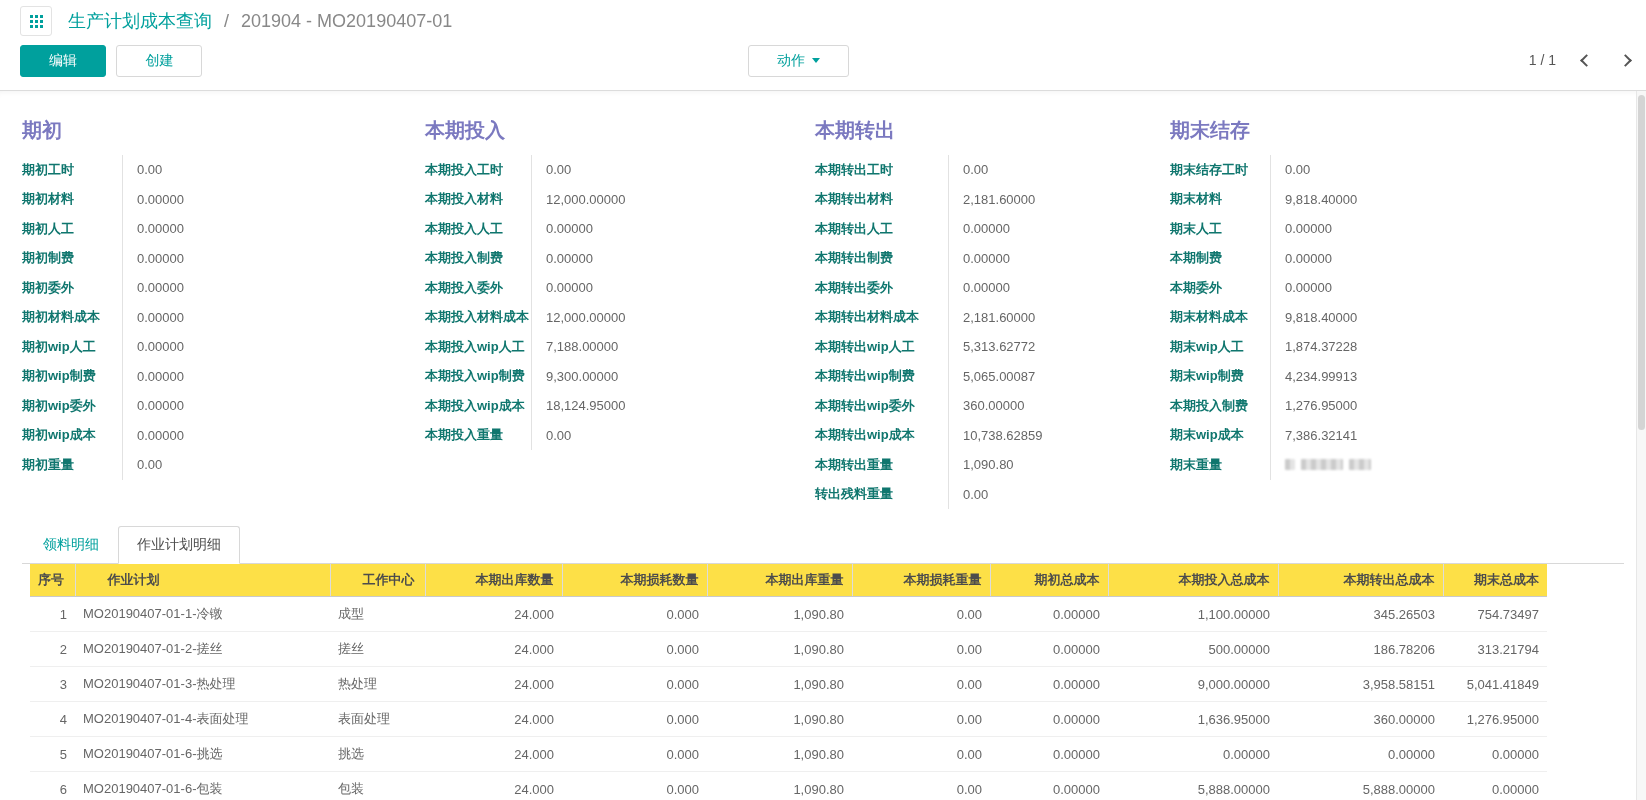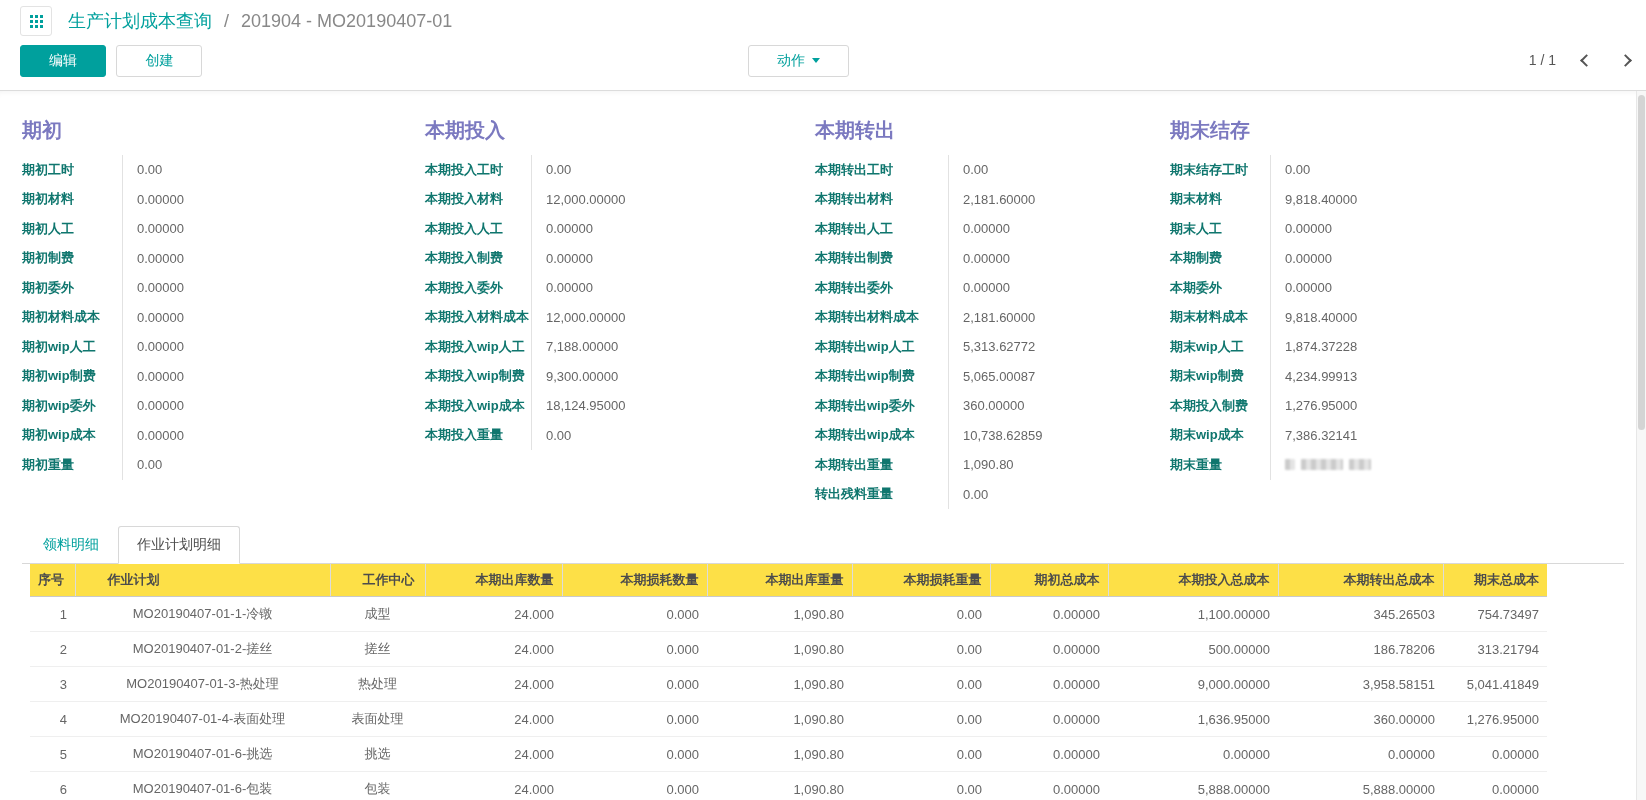--- a/index.html
+++ b/index.html
@@ -55,21 +55,21 @@
   
   .table-wrap{margin-left:8px;}
   table{border-collapse:collapse; table-layout:fixed; width:1517px; font-size:13px;}
   th{background:#fde047; color:#4c4c4c; font-weight:bold; padding:7px 8px; text-align:right;
     border-left:1px solid #dcdcdc; border-bottom:1px solid #c9c9c9; overflow:hidden; white-space:nowrap;}
   th:first-child{border-left:none; text-align:left;}
   th.left{text-align:left;padding-left:32px;}
   td{padding:8px 8px; color:#666; text-align:right; border-top:1px solid #efefef;
     overflow:hidden; white-space:nowrap; background:#fff;}
   tbody tr:first-child td{border-top:none;}
-  td.left{text-align:center;}
+  td.left{text-align:left;}
   
   .scrollbar{position:absolute; top:0; right:0; bottom:0; width:10px; background:#f7f7f7;
     border-left:1px solid #e7e7e7;}
   .scroll-thumb{position:absolute; top:4px; left:1px; width:7px; height:335px; background:#d4d4d4; border-radius:4px;}
 </style>
 </head>
 <body>
 
 <div class="topbar">
   <button class="apps-btn">

